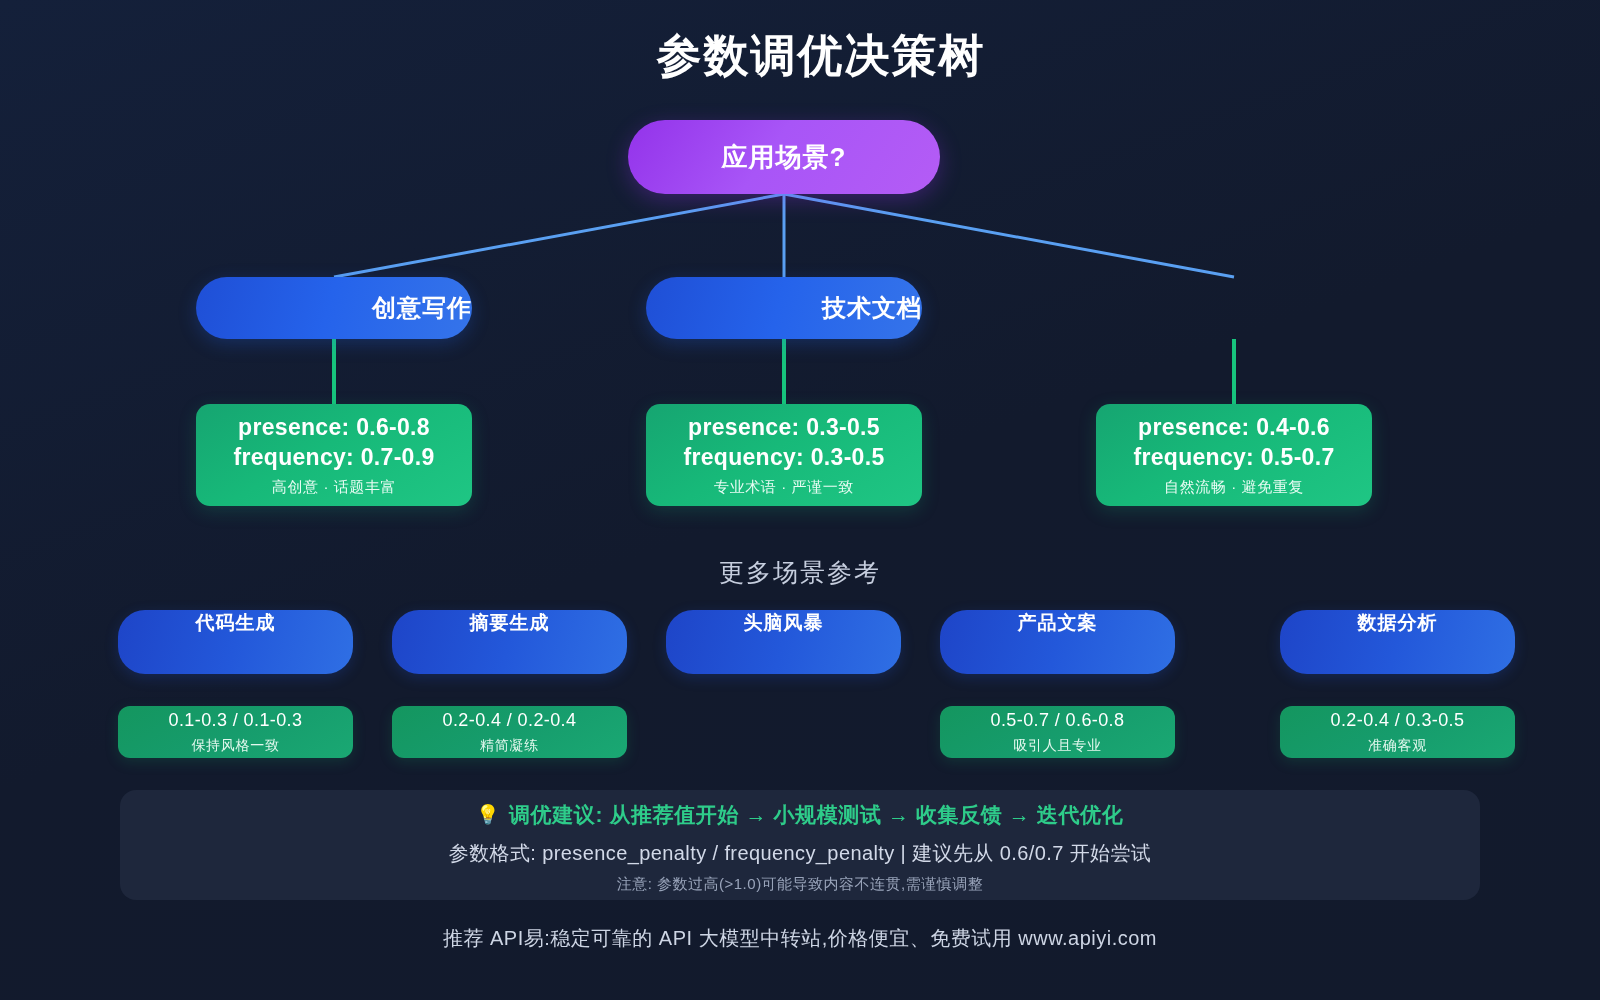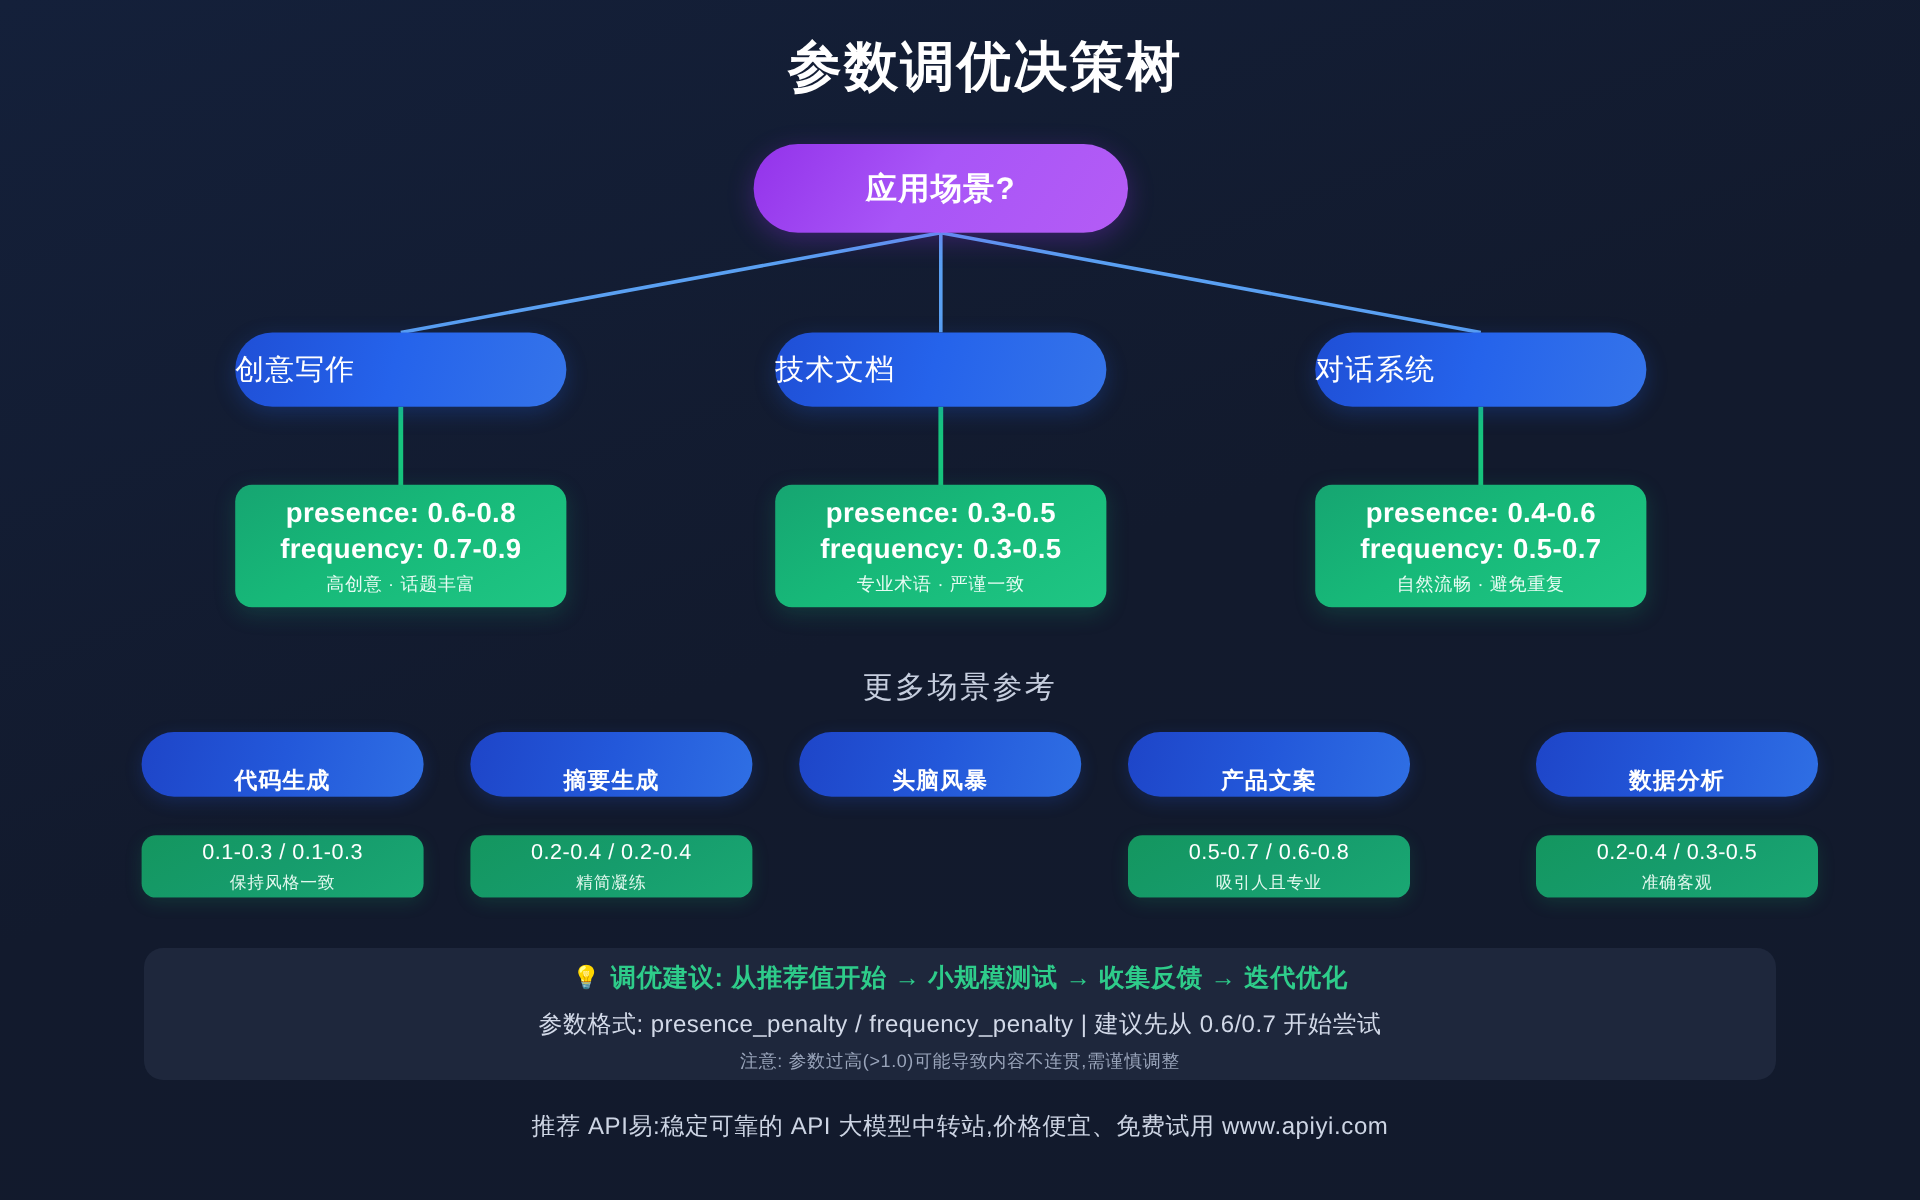--- a/index.html
+++ b/index.html
@@ -52,24 +52,24 @@
     box-shadow: 0 6px 22px rgba(147, 51, 234, 0.30);
   }
 
   
   .branch-node {
     position: absolute;
     top: 277px;
     width: 276px; height: 62px;
     border-radius: 31px;
     background: linear-gradient(105deg, #1f4fd6 0%, #2563eb 48%, #3574ea 100%);
-    display: flex; align-items: center; justify-content: flex-start;
+    display: flex; align-items: center; justify-content: flex-end;
     color: #fff;
     font-size: 24px;
-    font-weight: normal;
+    font-weight: bold;
     letter-spacing: 1px;
     box-shadow: 0 5px 18px rgba(37, 99, 235, 0.25);
   }
   .branch-0 { left: 196px; }
   .branch-1 { left: 646px; }
   .branch-2 { left: 1096px; }
 
   
   .result-card {
     position: absolute;
@@ -113,24 +113,24 @@
     top: 610px;
     width: 235px;
   }
   .sc-0 { left: 118px; }
   .sc-1 { left: 392px; }
   .sc-2 { left: 666px; }
   .sc-3 { left: 940px; }
   .sc-4 { left: 1280px; }
 
   .sc-head {
-    width: 235px; height: 54px;
+    width: 235px; height: 64px;
     border-radius: 27px;
     background: linear-gradient(105deg, #1e45c8 0%, #2358da 50%, #2f6fe4 100%);
-    display: flex; align-items: flex-end; justify-content: center;
+    display: flex; align-items: flex-start; justify-content: center;
     color: #fff;
     font-size: 19px;
     font-weight: bold;
     letter-spacing: 1px;
     box-shadow: 0 4px 14px rgba(35, 88, 218, 0.22);
   }
   .sc-body {
     margin-top: 32px;
     width: 235px; height: 52px;
     border-radius: 12px;
@@ -217,23 +217,20 @@
   <div class="root-node">
     <span>应用场景?</span>
   </div>
 
   <div class="branch-node branch-0">
     <span>创意写作</span>
   </div>
   <div class="branch-node branch-1">
     <span>技术文档</span>
   </div>
-  <div class="branch-node branch-2">
-    <span>对话系统</span>
-  </div>
 
   <div class="result-card result-0">
     <div class="result-line">presence: 0.6-0.8</div>
     <div class="result-line">frequency: 0.7-0.9</div>
     <div class="result-note">高创意 · 话题丰富</div>
   </div>
   <div class="result-card result-1">
     <div class="result-line">presence: 0.3-0.5</div>
     <div class="result-line">frequency: 0.3-0.5</div>
     <div class="result-note">专业术语 · 严谨一致</div>

